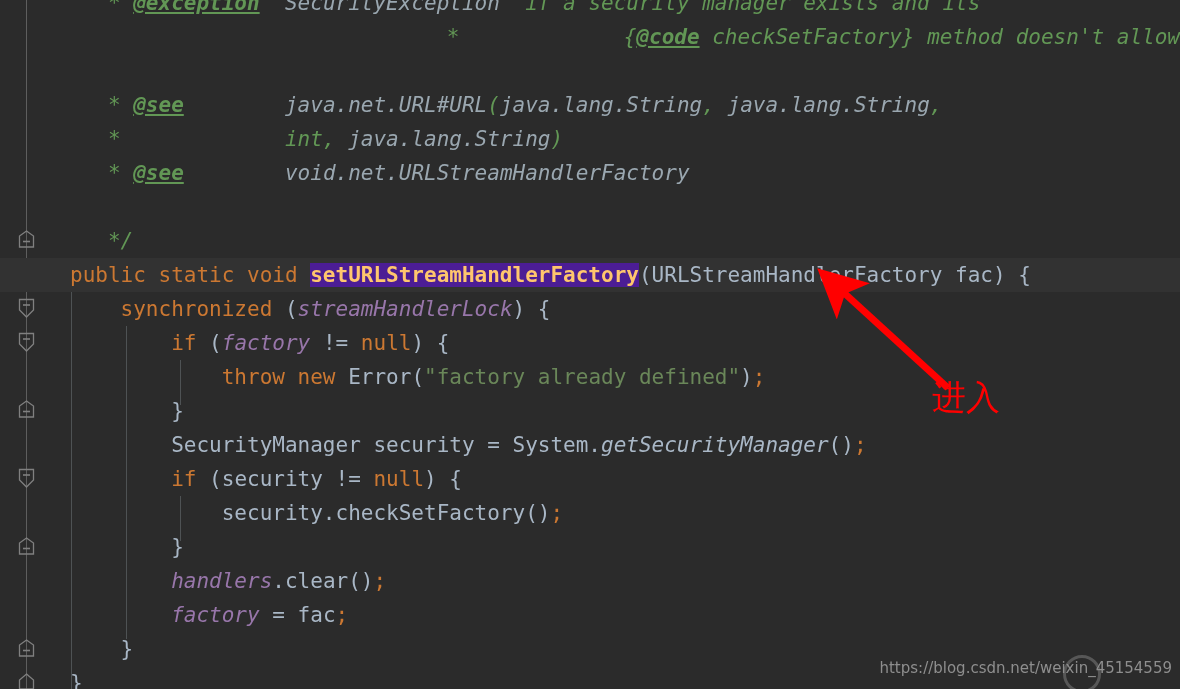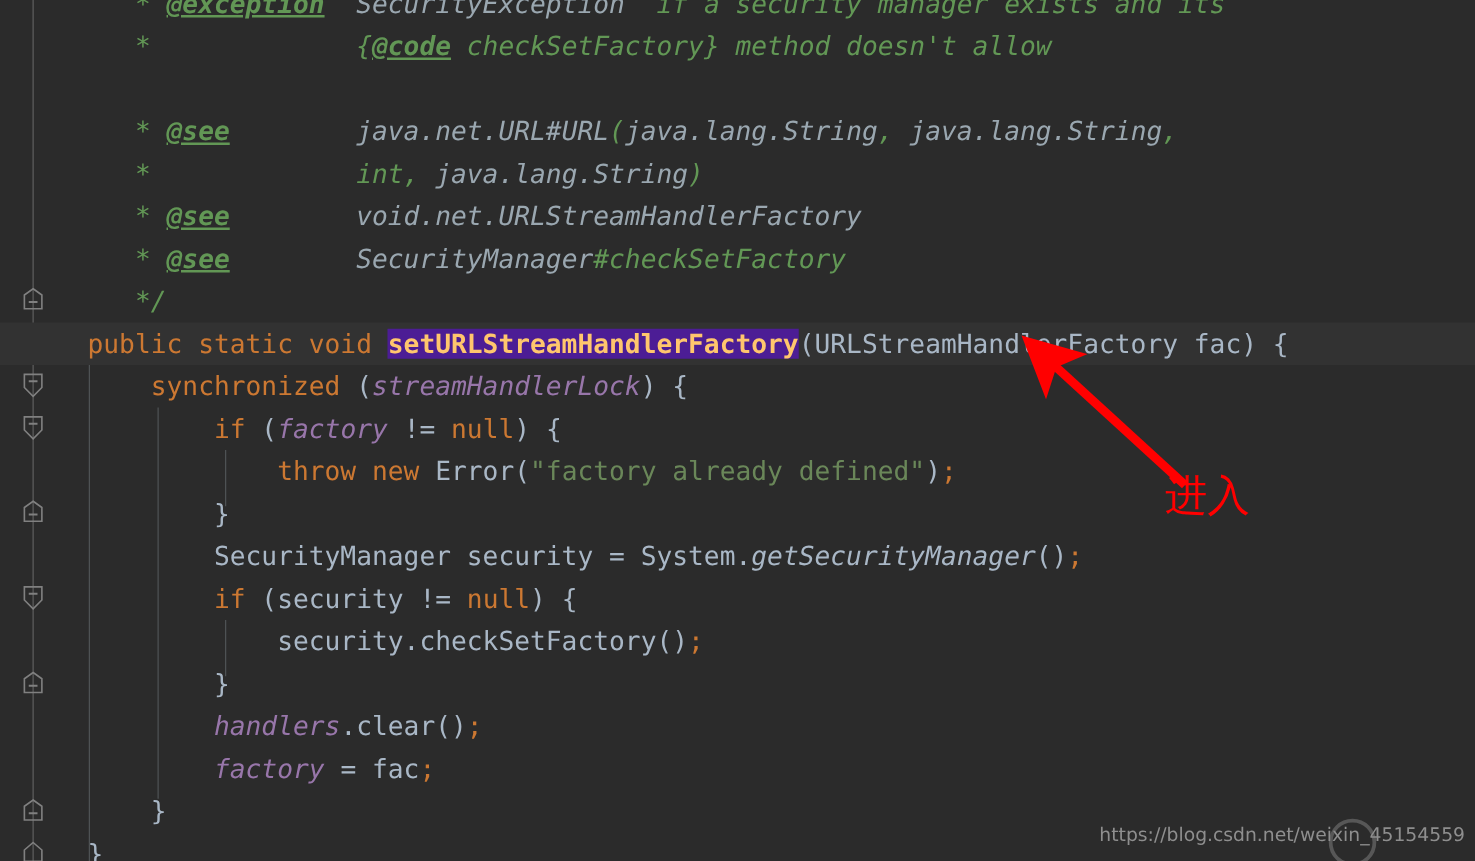--- a/index.html
+++ b/index.html
@@ -207,25 +207,24 @@
       </svg>
     </div>
   </div>
 
   <div id="code">
       <div class="guide" style="left: 71px; top: 292px; height: 397px;"></div>
       <div class="guide" style="left: 126px; top: 326px; height: 313px;"></div>
       <div class="guide" style="left: 180px; top: 360px; height: 45px;"></div>
       <div class="guide" style="left: 180px; top: 496px; height: 45px;"></div>
       <div class="line" style="top: -14px;"><span class="txt"><span class="c-doc">   * </span><span class="c-doctag">@exception</span><span class="c-doc">  </span><span class="c-doclink">SecurityException</span><span class="c-doc">  if a security manager exists and its</span></span></div>
-      <div class="line" style="top: 20px;"><span class="txt"><span class="c-doc">   *             </span><span class="c-doc">{</span><span class="c-doctag">@code</span><span class="c-doc"> checkSetFactory} method doesn't allow</span></span></div>
+      <div class="line" style="top: 20px; text-align: right;"><span class="txt"><span class="c-doc">   *             </span><span class="c-doc">{</span><span class="c-doctag">@code</span><span class="c-doc"> checkSetFactory} method doesn't allow</span></span></div>
       <div class="line" style="top: 88px;"><span class="txt"><span class="c-doc">   * </span><span class="c-doctag">@see</span><span class="c-doc">        </span><span class="c-doclink">java.net.URL#URL</span><span class="c-doc">(</span><span class="c-doclink">java.lang.String</span><span class="c-doc">, </span><span class="c-doclink">java.lang.String</span><span class="c-doc">,</span></span></div>
       <div class="line" style="top: 122px;"><span class="txt"><span class="c-doc">   *             int, </span><span class="c-doclink">java.lang.String</span><span class="c-doc">)</span></span></div>
       <div class="line" style="top: 156px;"><span class="txt"><span class="c-doc">   * </span><span class="c-doctag">@see</span><span class="c-doc">        </span><span class="c-doclink">void.net.URLStreamHandlerFactory</span></span></div>
-      <div class="line" style="top: 190px;"><span class="txt"><span class="c-doc">   * </span><span class="c-doctag">@see</span><span class="c-doc">        </span><span class="c-doclink">SecurityManager</span><span class="c-doc">#checkSetFactory</span></span></div>
       <div class="line" style="top: 224px;"><span class="txt"><span class="c-doc">   */</span></span></div>
       <div class="line cur-line" style="top: 258px;"><span class="txt"><span class="c-kw">public static void </span><span class="hl-method">setURLStreamHandlerFactory</span><span class="c-paren">(</span><span class="c-ident">URLStreamHandlerFactory fac</span><span class="c-paren">) {</span></span></div>
       <div class="line" style="top: 292px;"><span class="txt"><span class="c-ident">    </span><span class="c-kw">synchronized</span><span class="c-paren"> (</span><span class="c-field">streamHandlerLock</span><span class="c-paren">) {</span></span></div>
       <div class="line" style="top: 326px;"><span class="txt"><span class="c-ident">        </span><span class="c-kw">if</span><span class="c-paren"> (</span><span class="c-field">factory</span><span class="c-ident"> != </span><span class="c-kw">null</span><span class="c-paren">) {</span></span></div>
       <div class="line" style="top: 360px;"><span class="txt"><span class="c-ident">            </span><span class="c-kw">throw new </span><span class="c-ident">Error</span><span class="c-paren">(</span><span class="c-str">"factory already defined"</span><span class="c-paren">)</span><span class="c-semi">;</span></span></div>
       <div class="line" style="top: 394px;"><span class="txt"><span class="c-brace">        }</span></span></div>
       <div class="line" style="top: 428px;"><span class="txt"><span class="c-ident">        SecurityManager security = System.</span><span class="c-static">getSecurityManager</span><span class="c-paren">()</span><span class="c-semi">;</span></span></div>
       <div class="line" style="top: 462px;"><span class="txt"><span class="c-ident">        </span><span class="c-kw">if</span><span class="c-ident"> (security != </span><span class="c-kw">null</span><span class="c-paren">) {</span></span></div>
       <div class="line" style="top: 496px;"><span class="txt"><span class="c-ident">            security.checkSetFactory()</span><span class="c-semi">;</span></span></div>
       <div class="line" style="top: 530px;"><span class="txt"><span class="c-brace">        }</span></span></div>

